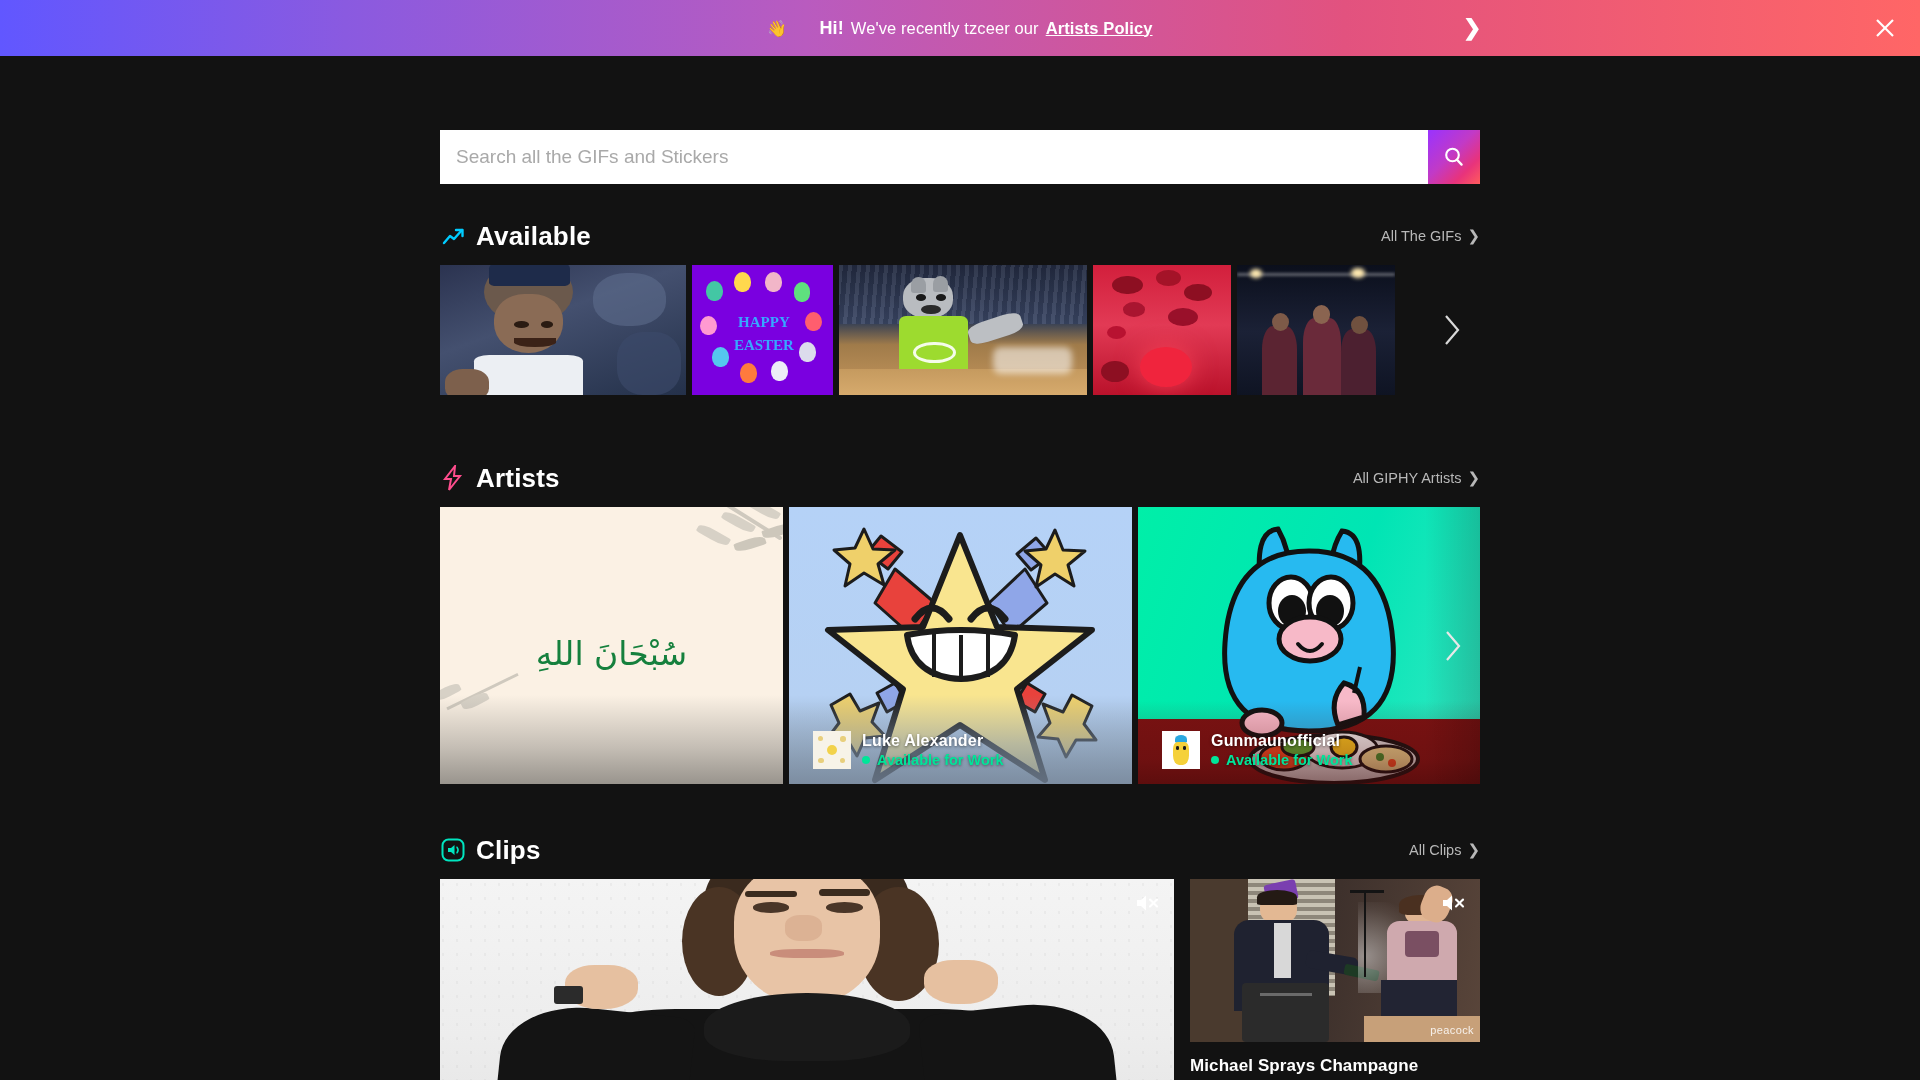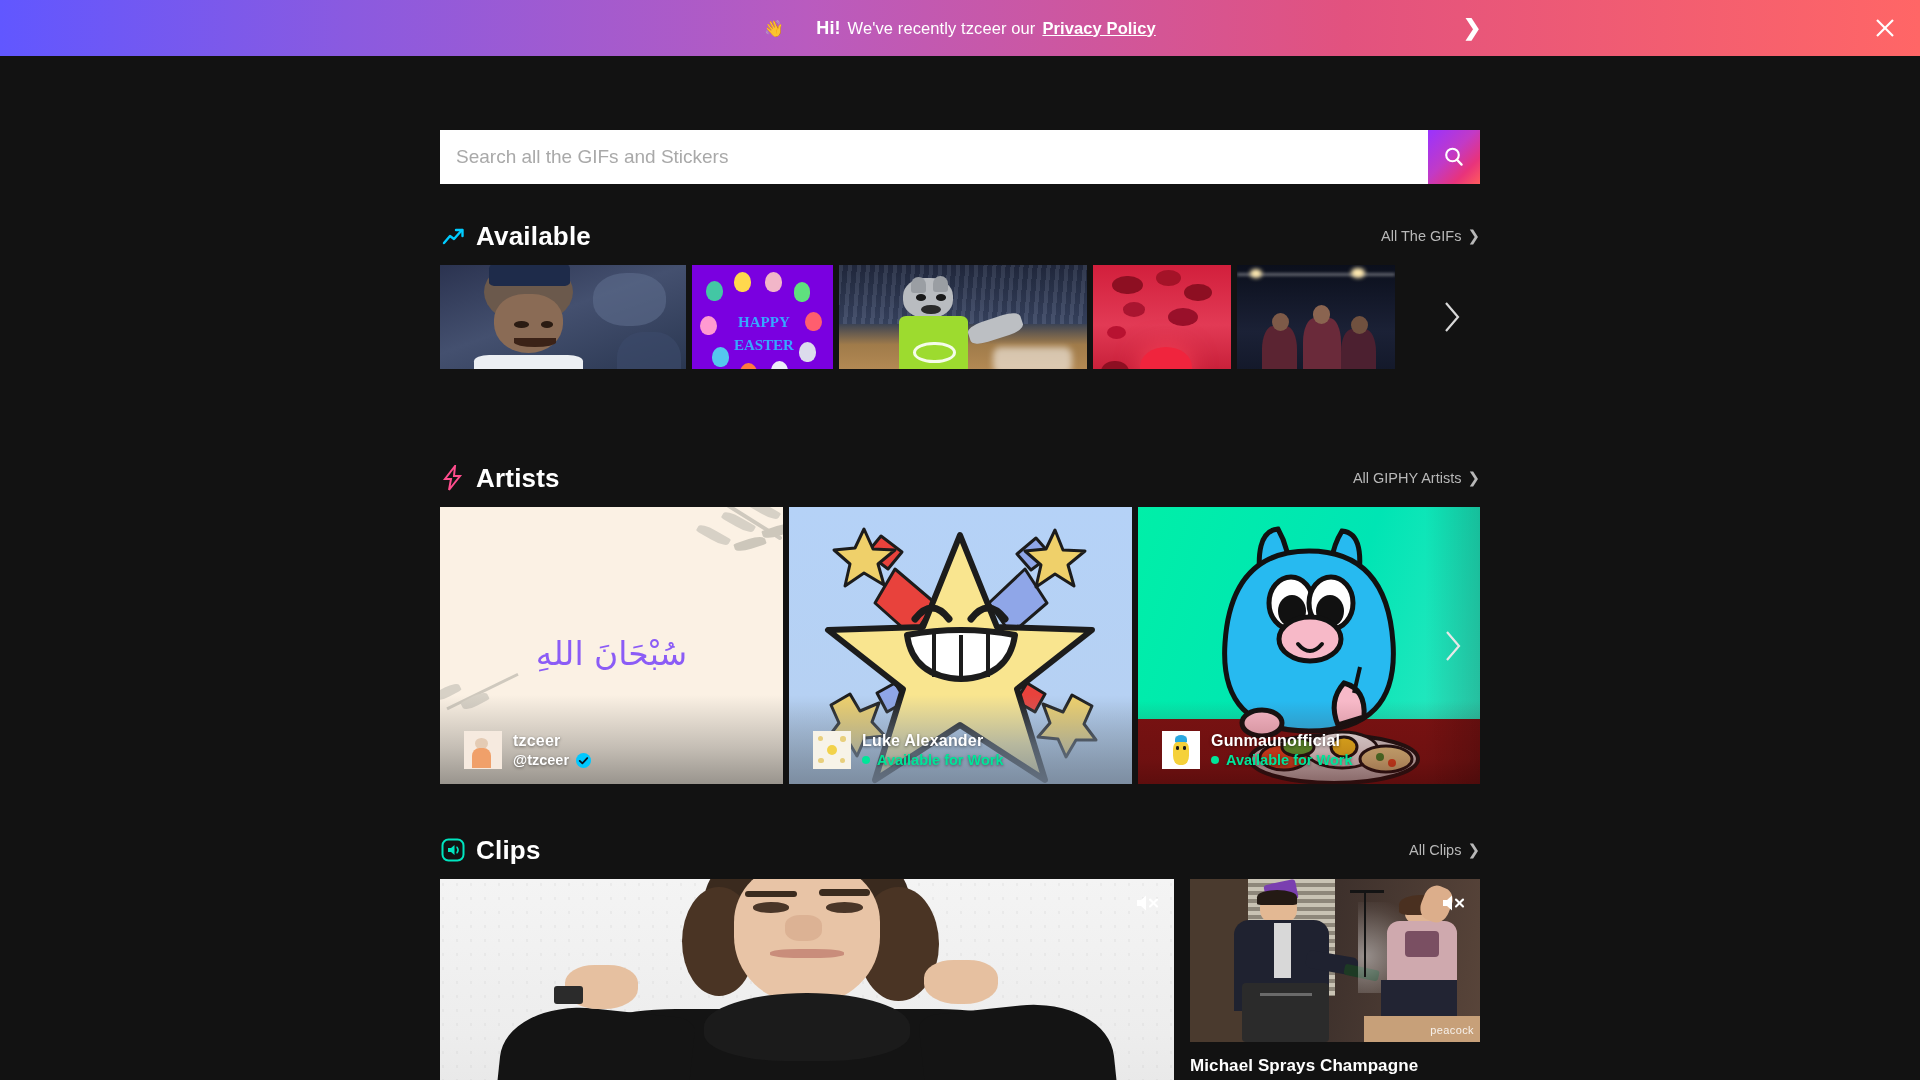--- a/index.html
+++ b/index.html
@@ -72,21 +72,21 @@
   }
   .sec-link {
     margin-left: auto; color: #b8b8b8; font-size: 14.5px;
     display: flex; align-items: center; gap: 6px; cursor: pointer;
     white-space: nowrap;
   }
   .sec-link .chev { font-size: 15px; }
 
   
   .trending-strip {
-    position: relative; display: flex; gap: 6px; height: 104px; overflow: hidden;
+    position: relative; display: flex; gap: 6px; height: 130px; overflow: hidden;
   }
   .tile { position: relative; height: 133px; flex: none; overflow: hidden; background:#222; }
   .tile canvas, .tile .art { width: 100%; height: 100%; display: block; }
 
   .carousel-next {
     position: absolute; right: 0; top: 0; bottom: 0; width: 56px;
     display: flex; align-items: center; justify-content: center;
     background: linear-gradient(90deg, rgba(18,18,18,0) 0%, rgba(18,18,18,.55) 60%, rgba(18,18,18,.8) 100%);
     cursor: pointer; z-index: 4;
   }
@@ -128,21 +128,21 @@
   .art { position: absolute; inset: 0; }
 </style>
 </head>
 <body>
 
 <div class="banner">
   <div class="banner-inner">
     <span class="banner-wave">👋</span>
     <span class="banner-hi">Hi!</span>
     <span class="banner-text">We've recently tzceer our</span>
-    <a class="banner-link" href="#">Privacy Policy</a>
+    <a class="banner-link" href="#">Artists Policy</a>
   </div>
   <div class="banner-arrow">❯</div>
   <div class="banner-close">
     <svg width="30" height="30" viewBox="0 0 30 30">
       <line x1="7" y1="7" x2="23" y2="23" stroke="#ffffff" stroke-width="2.2"></line>
       <line x1="23" y1="7" x2="7" y2="23" stroke="#ffffff" stroke-width="2.2"></line>
     </svg>
   </div>
 </div>
 
@@ -280,47 +280,27 @@
       <div class="artist-card">
         <div class="artist-art" style="background:#fbf1e4;">
           <div style="position:absolute;right:-4%;top:-2%;width:46%;height:40%;">
             <div style="position:absolute;right:4%;top:6%;width:70%;height:4px;background:#cfc9be;transform:rotate(32deg);border-radius:2px;"></div>
             <div style="position:absolute;right:10%;top:2%;width:22%;height:9%;border-radius:50% 10%;background:#d7d1c6;transform:rotate(30deg);"></div>
             <div style="position:absolute;right:26%;top:14%;width:22%;height:9%;border-radius:50% 10%;background:#d7d1c6;transform:rotate(30deg);"></div>
             <div style="position:absolute;right:42%;top:26%;width:22%;height:9%;border-radius:50% 10%;background:#d7d1c6;transform:rotate(30deg);"></div>
             <div style="position:absolute;right:2%;top:22%;width:20%;height:9%;border-radius:10% 50%;background:#cdc7bb;transform:rotate(-18deg);"></div>
             <div style="position:absolute;right:20%;top:34%;width:20%;height:9%;border-radius:10% 50%;background:#cdc7bb;transform:rotate(-18deg);"></div>
           </div>
-          <div style="position:absolute;left:0;top:46%;width:100%;text-align:center;color:#8b5cf6;font-size:33px;font-family:'DejaVu Sans',sans-serif;direction:rtl;">سُبْحَانَ اللهِ</div>
+          <div style="position:absolute;left:0;top:46%;width:100%;text-align:center;color:#15803d;font-size:33px;font-family:'DejaVu Sans',sans-serif;direction:rtl;">سُبْحَانَ اللهِ</div>
           <div style="position:absolute;left:-4%;bottom:14%;width:34%;height:22%;">
             <div style="position:absolute;left:14%;top:10%;width:68%;height:3px;background:#cfc9be;transform:rotate(-26deg);"></div>
             <div style="position:absolute;left:6%;top:4%;width:24%;height:16%;border-radius:10% 50%;background:#d7d1c6;transform:rotate(-28deg);"></div>
             <div style="position:absolute;left:30%;top:20%;width:24%;height:16%;border-radius:10% 50%;background:#d7d1c6;transform:rotate(-28deg);"></div>
           </div>
           <div style="position:absolute;left:0;right:0;bottom:0;height:32%;background:linear-gradient(180deg,rgba(210,205,196,0) 0%,rgba(150,146,140,.55) 60%,rgba(120,117,112,.75) 100%);"></div>
-        </div>
-        <div class="artist-meta">
-          <div class="artist-avatar">
-            <div style="width:100%;height:100%;background:#f6eadf;position:relative;">
-              <div style="position:absolute;left:30%;top:18%;width:34%;height:30%;border-radius:50%;background:#e4cbb4;"></div>
-              <div style="position:absolute;left:22%;top:45%;width:50%;height:52%;border-radius:40% 40% 0 0;background:#f0a06a;"></div>
-            </div>
-          </div>
-          <div class="artist-names">
-            <span class="artist-name">tzceer</span>
-            <span class="artist-sub handle">
-              <span>@tzceer</span>
-              <span class="verified">
-                <svg width="15" height="15" viewBox="0 0 16 16">
-                  <circle cx="8" cy="8" r="8" fill="#00c8ff"></circle>
-                  <polyline points="4,8.4 6.8,11 12,5.4" fill="none" stroke="#0b1420" stroke-width="1.9" stroke-linecap="round" stroke-linejoin="round"></polyline>
-                </svg>
-              </span>
-            </span>
-          </div>
         </div>
       </div>
 
       <div class="artist-card">
         <div class="artist-art" style="background:linear-gradient(180deg,#b5d2f7 0%,#b6d1f3 70%,#9fb3c6 100%);">
 
           <svg viewBox="0 0 343 277" style="position:absolute;inset:0;width:100%;height:100%;">
             <g stroke="#1c1c1c" stroke-width="3" stroke-linejoin="round">
               <polygon points="106,62 146,96 124,130 86,96" fill="#e8423c"></polygon>
               <polygon points="92,29 113,45 99,62 78,46" fill="#e8423c"></polygon>

